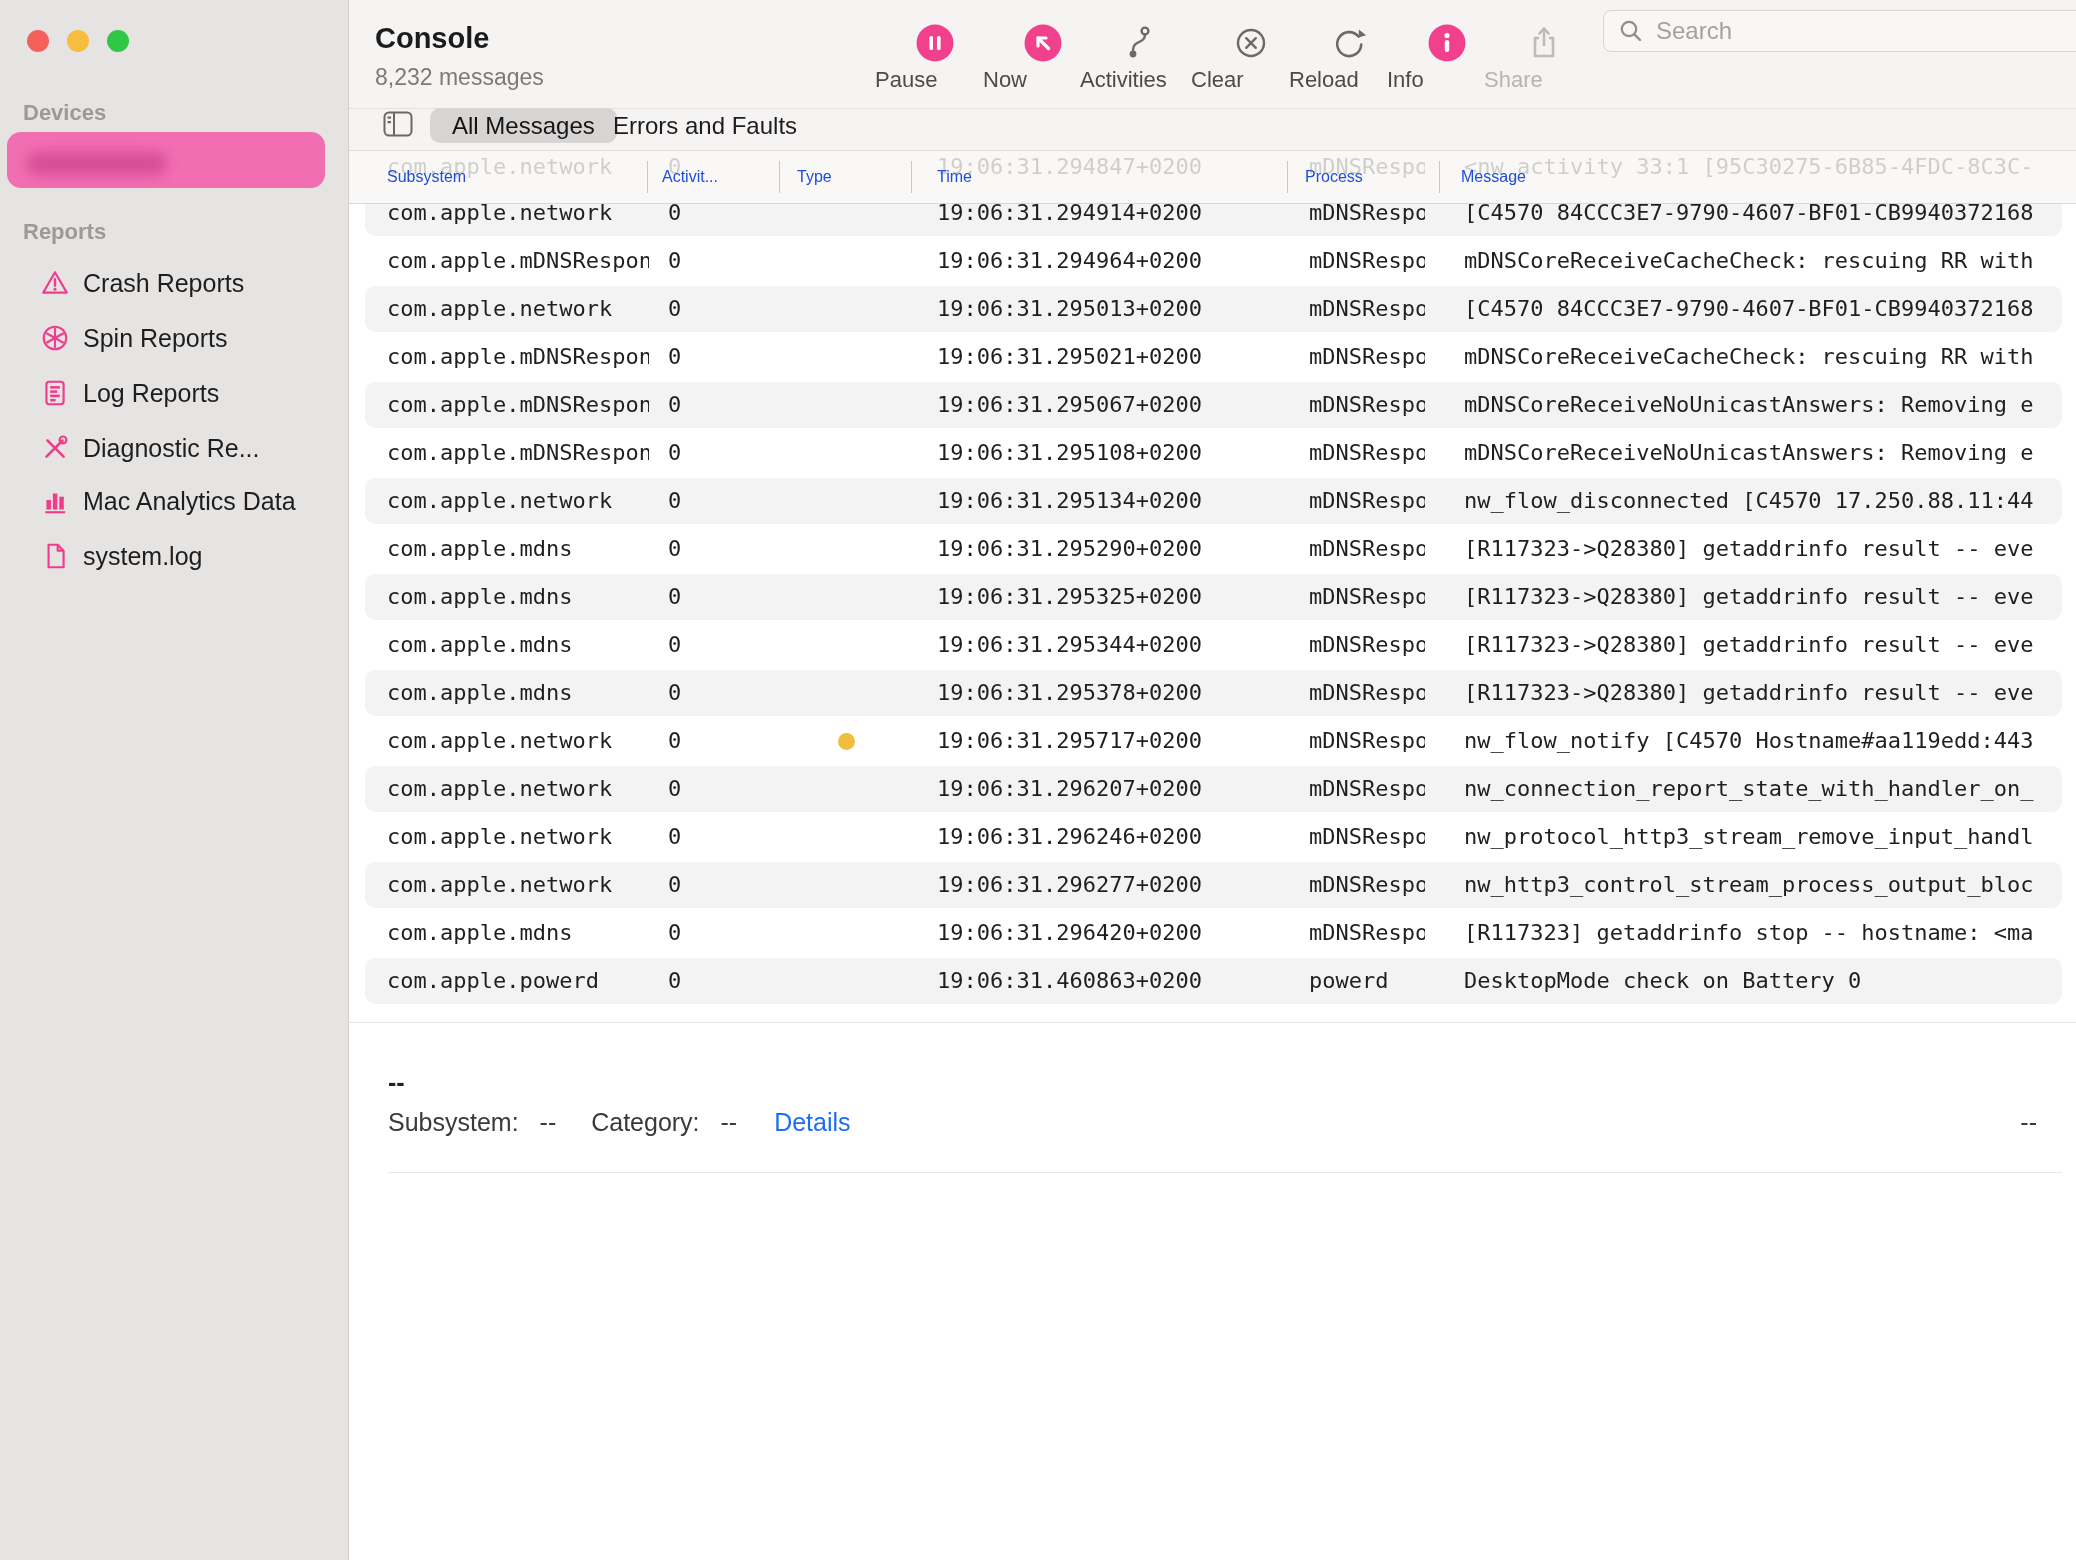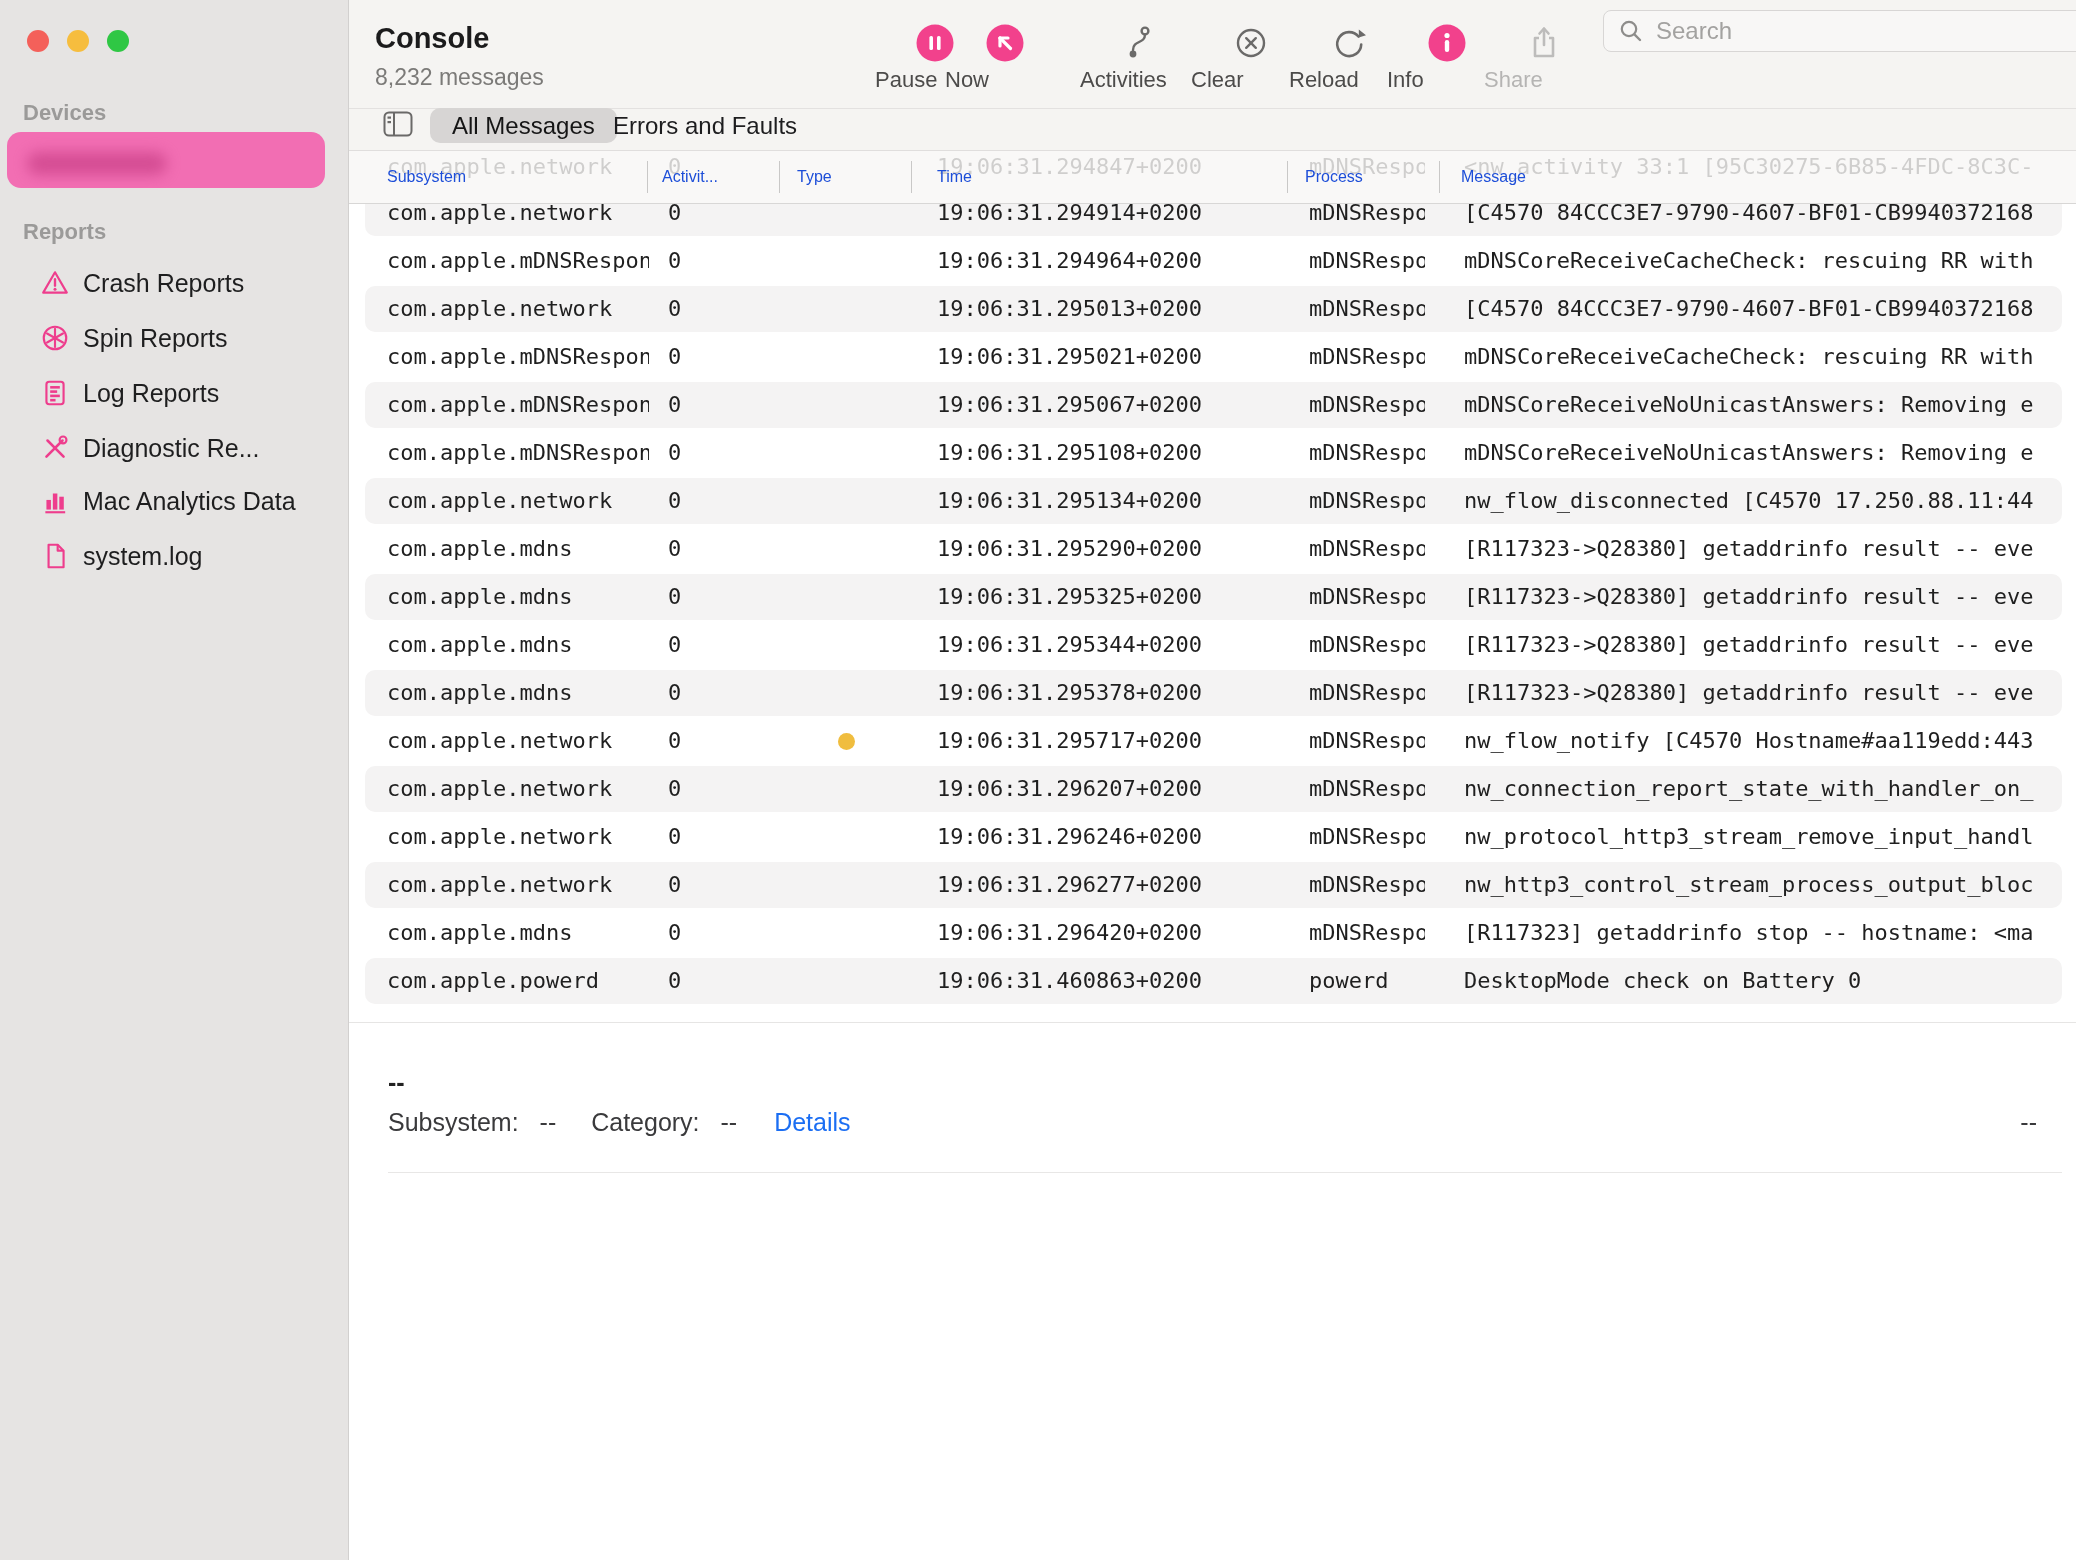--- a/index.html
+++ b/index.html
@@ -188,21 +188,21 @@
       <div class="glyph">
         <svg width="40" height="40" viewBox="0 0 40 40">
             <circle cx="20" cy="20" r="18.5" fill="#f2418c"></circle>
             <rect x="14.4" y="13" width="3.6" height="14" rx="1.6" fill="#fff"></rect>
             <rect x="22" y="13" width="3.6" height="14" rx="1.6" fill="#fff"></rect>
           </svg>
       </div>
       <div class="tlabel">Pause</div>
     </div>
 
-    <div class="tool-btn" style="left:656px">
+    <div class="tool-btn" style="left:694px">
       <div class="glyph">
         <svg width="40" height="40" viewBox="0 0 40 40">
             <circle cx="20" cy="20" r="18.5" fill="#f2418c"></circle>
             <g stroke="#fff" stroke-width="3.2" stroke-linecap="round">
               <line x1="25.5" y1="25.5" x2="15" y2="15"></line>
               <line x1="15" y1="15" x2="23" y2="15"></line>
               <line x1="15" y1="15" x2="15" y2="23"></line>
             </g>
           </svg>
       </div>

